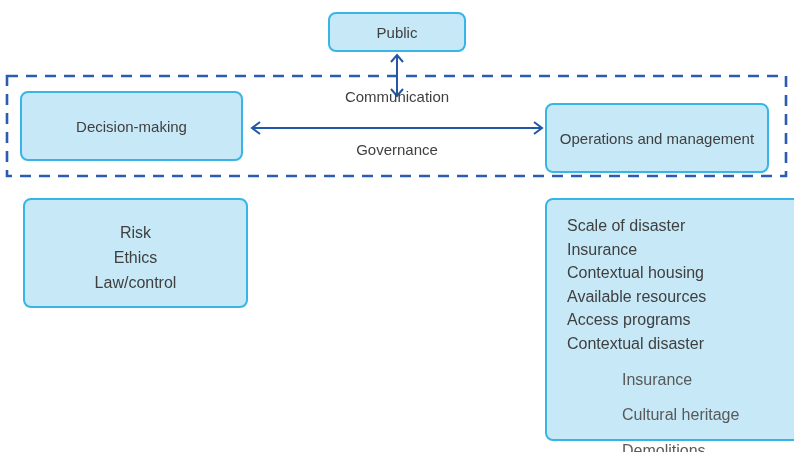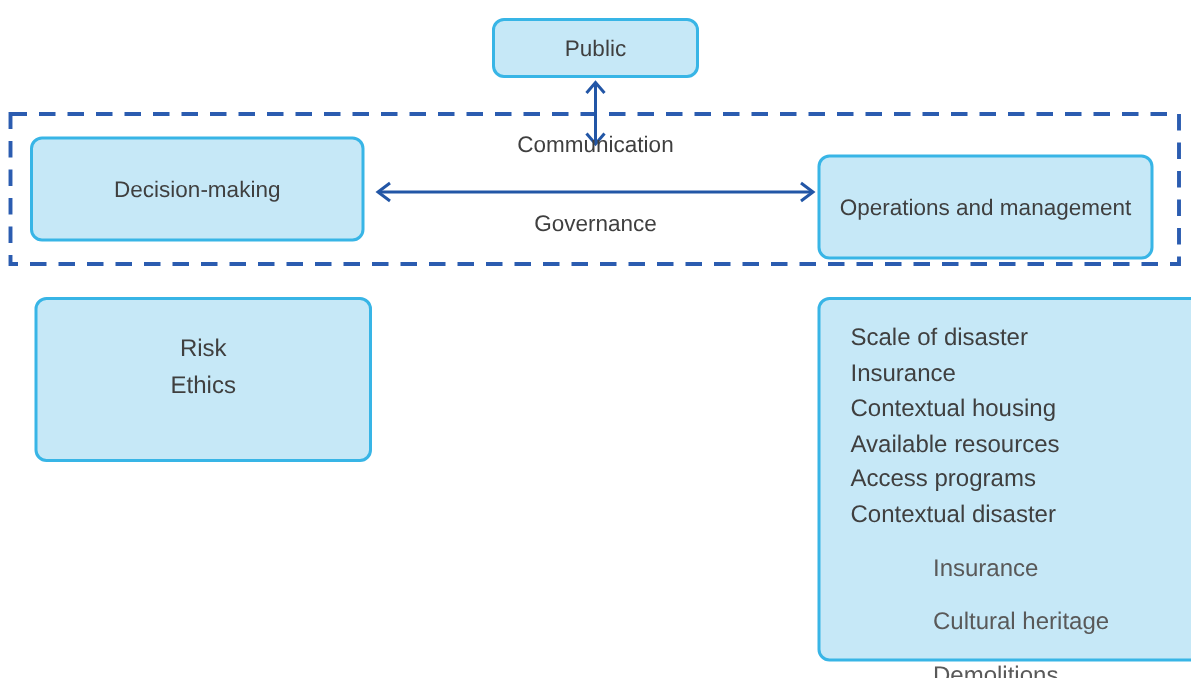--- a/index.html
+++ b/index.html
@@ -113,20 +113,21 @@
     <span>Operations and management</span>
   </div>
 
   <div class="connector-label label-communication">Communication</div>
 
   <div class="connector-label label-governance">Governance</div>
 
   <div class="detail-box detail-left">
     <div class="detail-line">Risk</div>
     <div class="detail-line">Ethics</div>
+    <div class="detail-line">Law/control</div>
   </div>
 
   <div class="detail-box detail-right">
     <div class="detail-line">Scale of disaster</div>
     <div class="detail-line">Insurance</div>
     <div class="detail-line">Contextual housing</div>
     <div class="detail-line">Available resources</div>
     <div class="detail-line">Access programs</div>
     <div class="detail-line">Contextual disaster</div>
     <div class="detail-line sub">Insurance</div>

